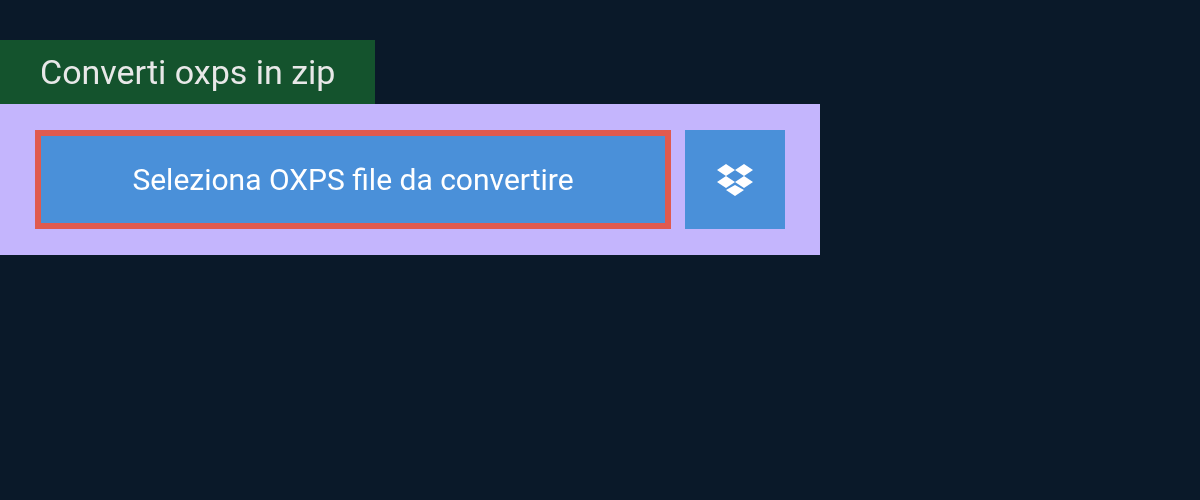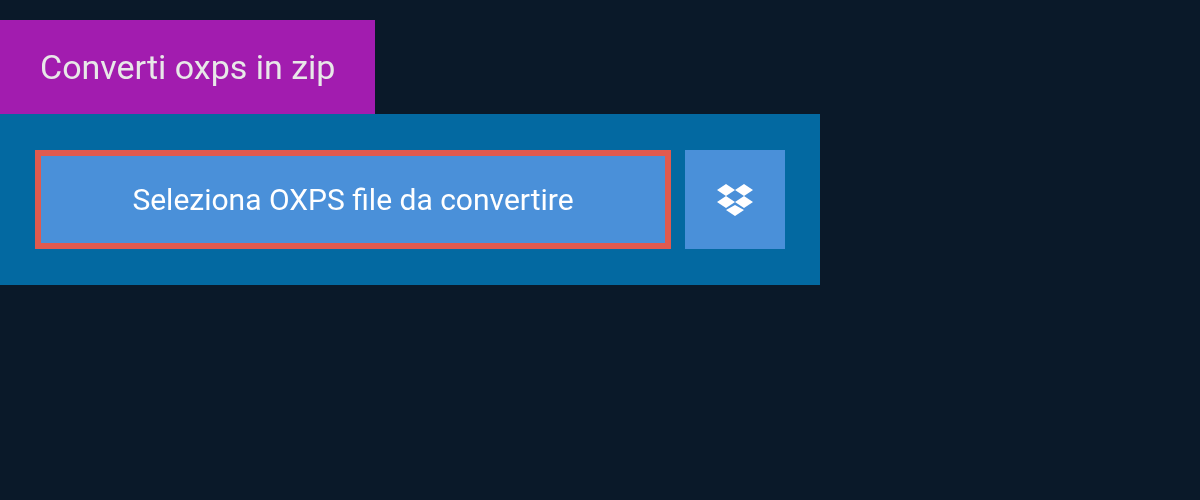--- a/index.html
+++ b/index.html
@@ -8,33 +8,33 @@
       box-sizing: border-box;
     }
     body {
       width: 1200px;
       height: 500px;
       background: #0a1929;
       font-family: -apple-system, BlinkMacSystemFont, "Segoe UI", Roboto, sans-serif;
       overflow: hidden;
     }
     .tab-container {
-      background: #a21caf;
+      background: #14532d;
       display: inline-block;
-      padding: 27px 40px;
-      margin-top: 20px;
+      padding: 12px 40px;
+      margin-top: 40px;
     }
     .tab-title {
       color: #e8e8e8;
       font-size: 34px;
       font-weight: 400;
     }
     .content-panel {
-      background: #0369a1;
-      padding: 36px 35px;
+      background: #c4b5fd;
+      padding: 26px 35px;
       width: 820px;
     }
     .button-row {
       display: flex;
       gap: 14px;
     }
     .select-button {
       background: #4a90d9;
       border: 6px solid #e05a4f;
       color: #fff;

